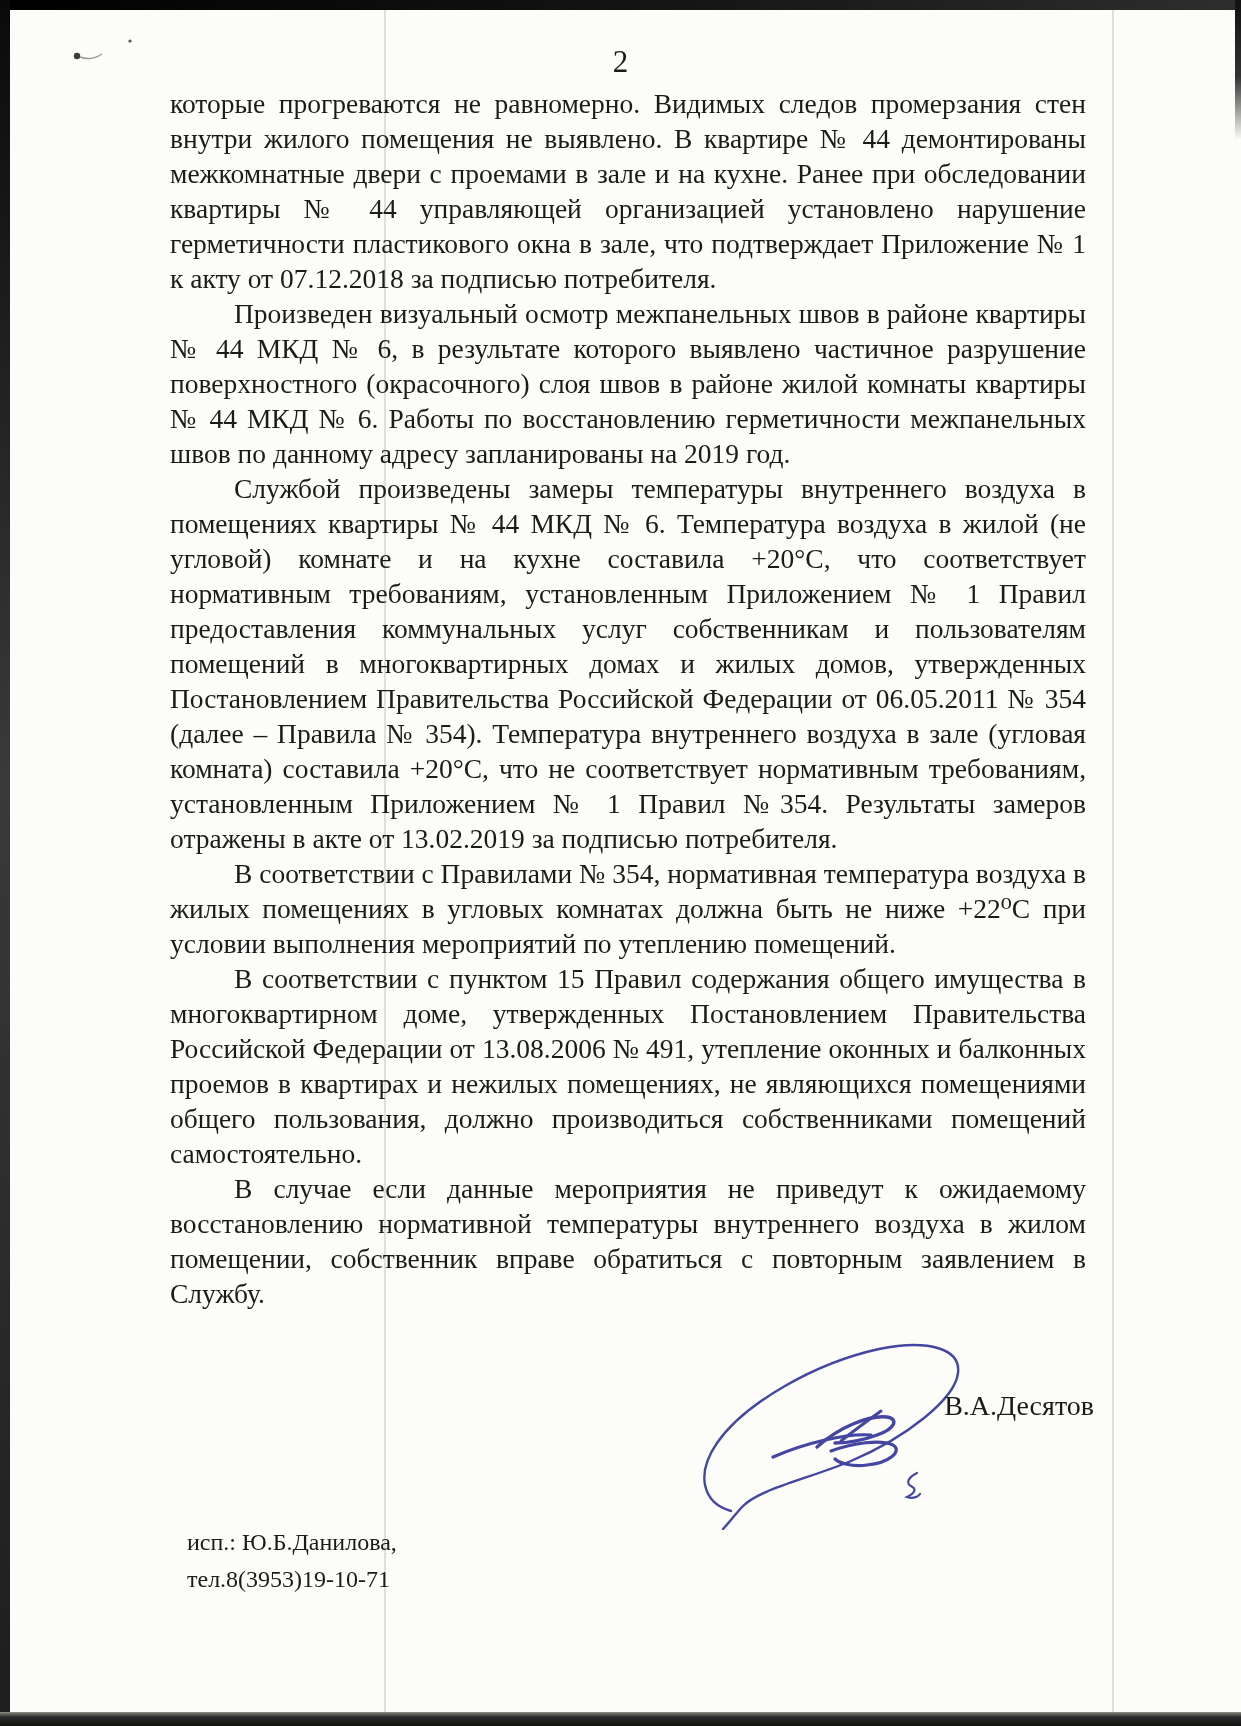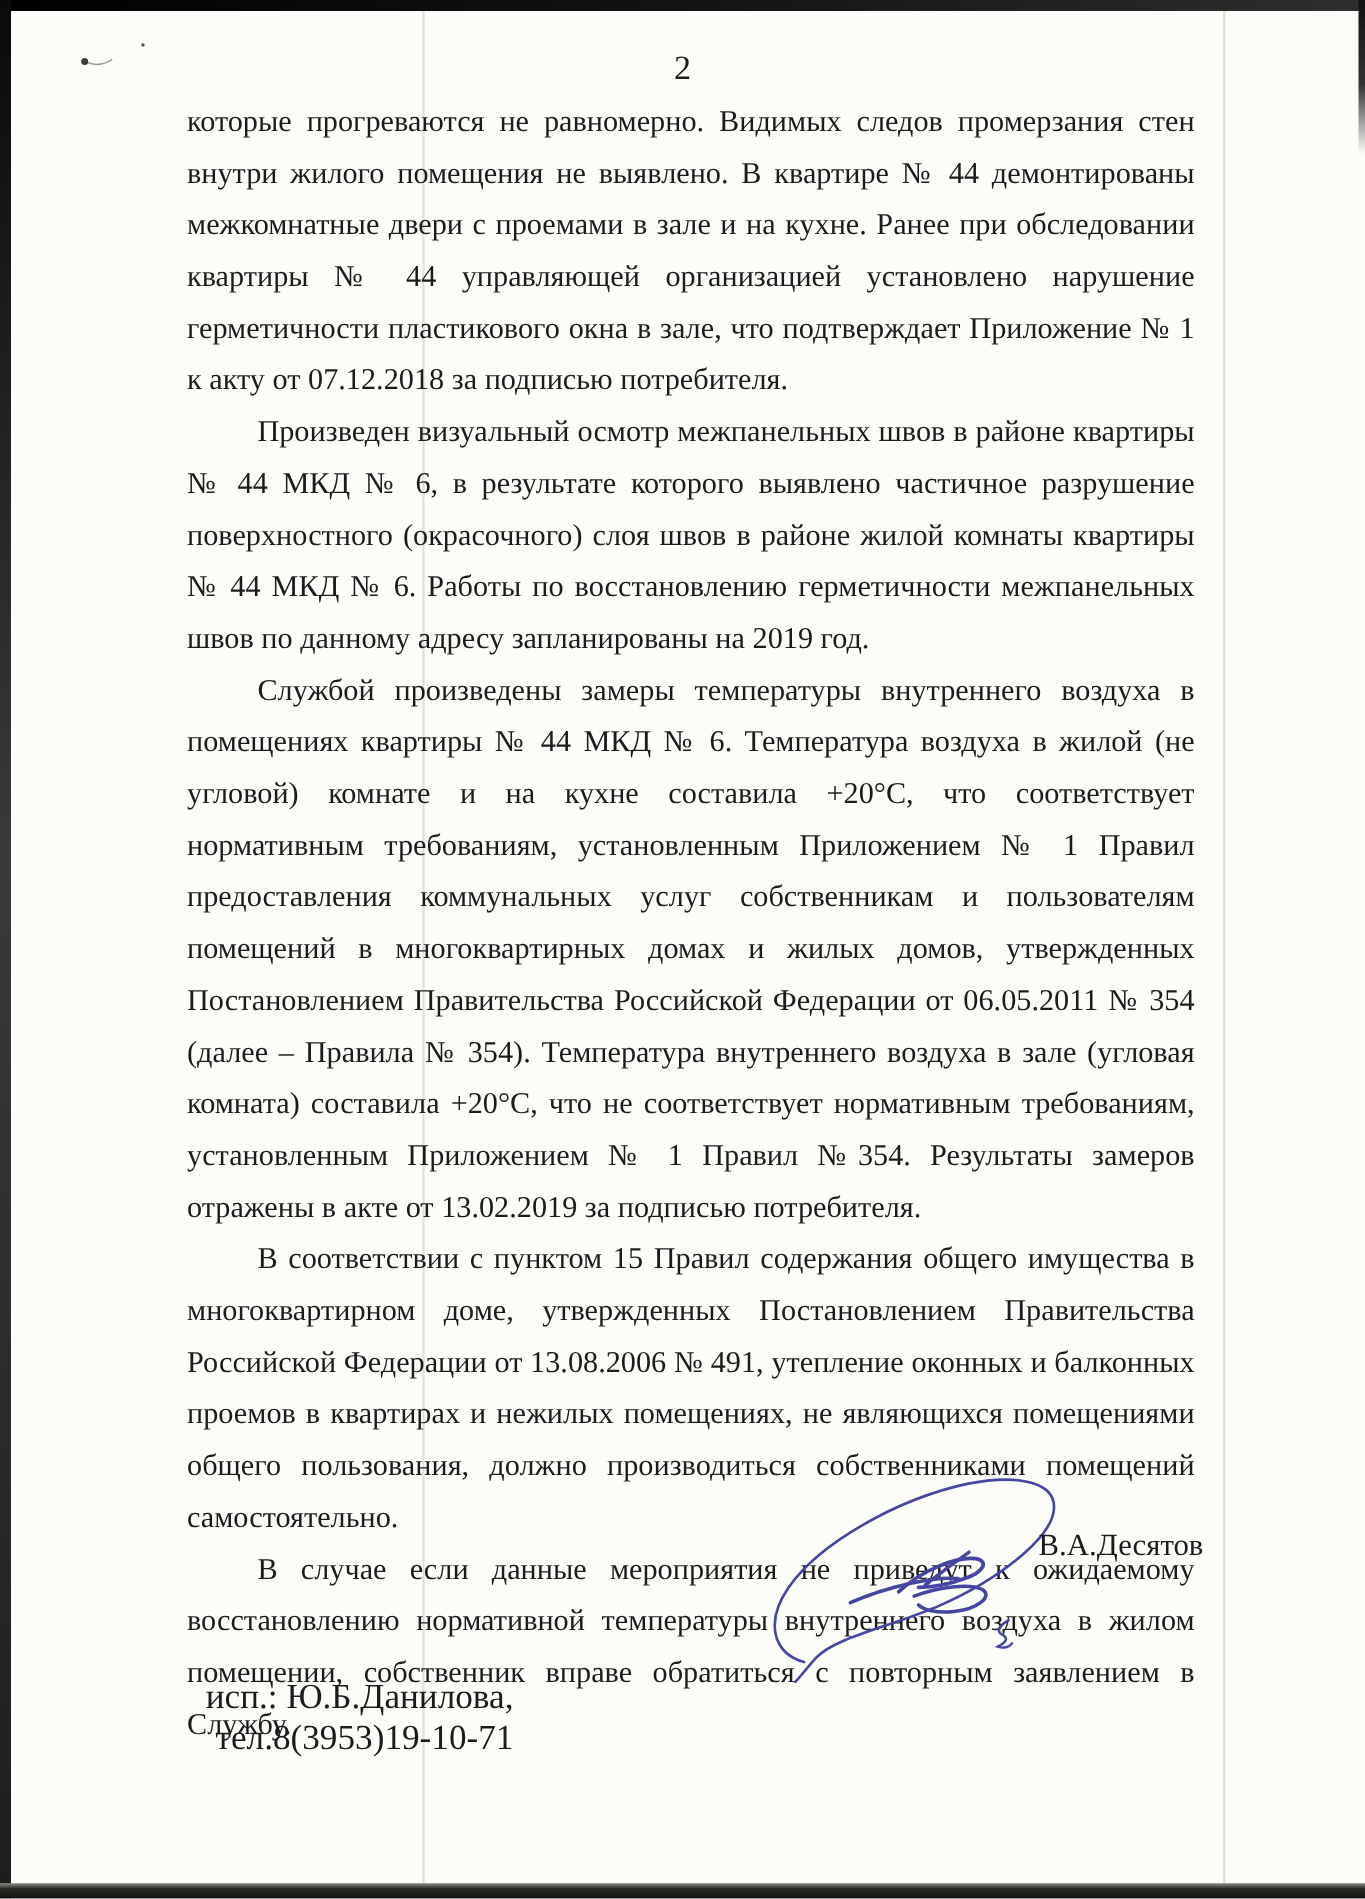--- a/index.html
+++ b/index.html
@@ -39,21 +39,21 @@
   }
   .fold-a { left: 384px; }
   .fold-b { left: 1112px; }
 
   .page-number {
     position: absolute; top: 44px; left: 0; right: 0;
     text-align: center; font-size: 31px;
   }
   .doc-text {
     position: absolute; top: 86px; left: 170px; width: 916px;
-    font-size: 27.5px; line-height: 47px;
+    font-size: 27.5px; line-height: 35px;
     text-align: justify;
     text-justify: inter-word;
   }
   .doc-text p { margin: 0; text-indent: 64px; }
   .doc-text p.continuation { text-indent: 0; }
 
   .sig-row {
     position: absolute; top: 1390px; left: 170px; width: 936px;
     font-size: 28px;
   }
@@ -62,21 +62,21 @@
   .signature-svg {
     position: absolute; left: 655px; top: 1315px;
     width: 330px; height: 220px;
   }
   .pen-marks-svg {
     position: absolute; left: 66px; top: 34px;
     width: 90px; height: 34px;
   }
   .footer-block {
     position: absolute; left: 187px; top: 1524px;
-    font-size: 32px; line-height: 37px; text-align: right;
+    font-size: 24px; line-height: 37px;
   }
 </style>
 </head>
 <body>
 
 <div class="page">
 
   <div class="edge-top"></div>
   <div class="edge-left"></div>
   <div class="edge-bottom"></div>
@@ -89,20 +89,21 @@
     <path d="M14 23 C 22 26, 30 24, 36 20" stroke="#9a9a96" stroke-width="1.4" fill="none"></path>
     <circle cx="64" cy="7" r="1.6" fill="#555"></circle>
   </svg>
 
   <div class="page-number">2</div>
 
   <div class="doc-text">
     <p class="continuation">которые прогреваются не равномерно. Видимых следов промерзания стен внутри жилого помещения не выявлено. В квартире № 44 демонтированы межкомнатные двери с проемами в зале и на кухне. Ранее при обследовании квартиры № 44 управляющей организацией установлено нарушение герметичности пластикового окна в зале, что подтверждает Приложение № 1 к акту от 07.12.2018 за подписью потребителя.</p>
     <p>Произведен визуальный осмотр межпанельных швов в районе квартиры № 44 МКД № 6, в результате которого выявлено частичное разрушение поверхностного (окрасочного) слоя швов в районе жилой комнаты квартиры № 44 МКД № 6. Работы по восстановлению герметичности межпанельных швов по данному адресу запланированы на 2019 год.</p>
     <p>Службой произведены замеры температуры внутреннего воздуха в помещениях квартиры № 44 МКД № 6. Температура воздуха в жилой (не угловой) комнате и на кухне составила +20°С, что соответствует нормативным требованиям, установленным Приложением № 1 Правил предоставления коммунальных услуг собственникам и пользователям помещений в многоквартирных домах и жилых домов, утвержденных Постановлением Правительства Российской Федерации от 06.05.2011 № 354 (далее – Правила № 354). Температура внутреннего воздуха в зале (угловая комната) составила +20°С, что не соответствует нормативным требованиям, установленным Приложением № 1 Правил №354. Результаты замеров отражены в акте от 13.02.2019 за подписью потребителя.</p>
+    <p>В соответствии с Правилами № 354, нормативная температура воздуха в жилых помещениях в угловых комнатах должна быть не ниже +22⁰С при условии выполнения мероприятий по утеплению помещений.</p>
     <p>В соответствии с пунктом 15 Правил содержания общего имущества в многоквартирном доме, утвержденных Постановлением Правительства Российской Федерации от 13.08.2006 № 491, утепление оконных и балконных проемов в квартирах и нежилых помещениях, не являющихся помещениями общего пользования, должно производиться собственниками помещений самостоятельно.</p>
     <p>В случае если данные мероприятия не приведут к ожидаемому восстановлению нормативной температуры внутреннего воздуха в жилом помещении, собственник вправе обратиться с повторным заявлением в Службу.</p>
   </div>
 
   <svg class="signature-svg" viewBox="0 0 330 220">
     <g fill="none" stroke="#4545a2" stroke-width="2.4" stroke-linecap="round">
 
       <path d="M 76 196
                C 48 188, 40 160, 62 128
                C 90 88, 160 48, 224 34

